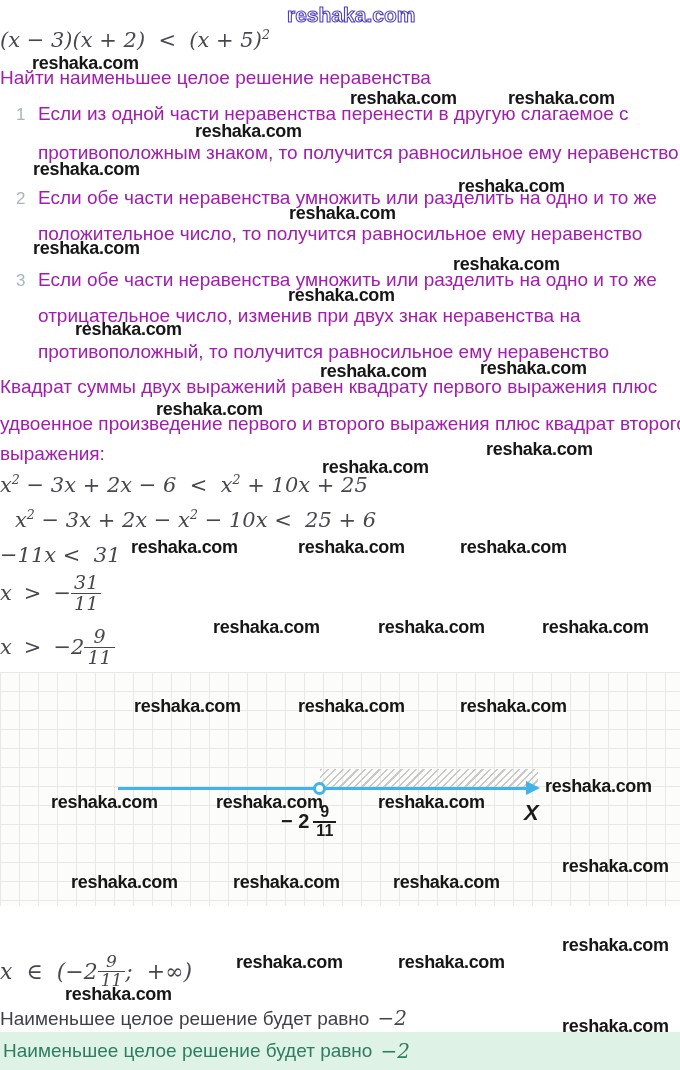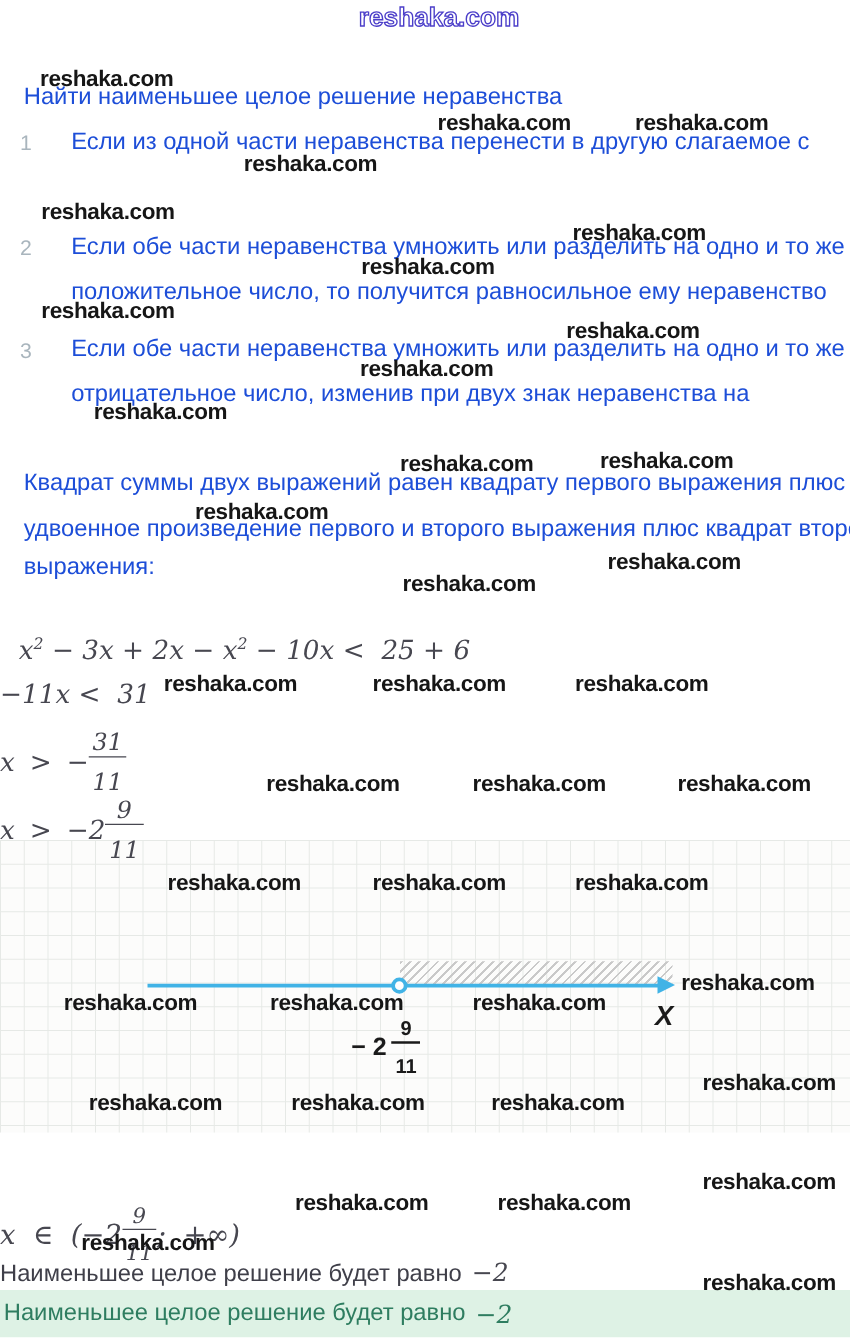--- a/index.html
+++ b/index.html
@@ -5,32 +5,32 @@
   html,body{margin:0;padding:0;}
   body{font-family:"Liberation Sans",sans-serif;background:#ffffff;}
   .page{position:relative;width:680px;height:1070px;overflow:hidden;background:#ffffff;}
 
   
   .wm{position:absolute;font-weight:bold;font-size:18px;color:#161616;
       letter-spacing:-0.3px;white-space:nowrap;z-index:6;}
   .wm.outline{font-size:21px;color:#ffffff;-webkit-text-stroke:1.1px #4b3ec9;letter-spacing:0;}
 
   
-  .txt{position:absolute;font-size:19px;color:#1d4ed8;white-space:nowrap;z-index:2;padding-left:19px;}
+  .txt{position:absolute;font-size:19px;color:#a21caf;white-space:nowrap;z-index:2;}
   .rule-num{position:absolute;font-size:17px;color:#a9b5bd;z-index:2;}
 
   
   .math{position:absolute;font-family:"DejaVu Serif",serif;font-style:italic;
         font-size:21px;color:#474750;white-space:pre;z-index:2;}
   .math sup{font-size:60%;line-height:0;}
   .mrow{display:flex;align-items:center;}
   .frac{display:inline-flex;flex-direction:column;align-items:center;line-height:1.05;
-        font-family:"DejaVu Serif",serif;font-style:italic;margin-top:12px;}
+        font-family:"DejaVu Serif",serif;font-style:italic;}
   .frac .fnum{display:block;padding:0 3px;}
-  .frac .fden{display:block;padding:11px 3px;border-top:1.6px solid #474750;}
+  .frac .fden{display:block;padding:0 3px;border-top:1.6px solid #474750;}
 
   
   .graph{position:absolute;left:0;top:672px;width:680px;height:234px;z-index:1;
          background-color:#fcfcfb;
          background-image:linear-gradient(#e6e9e6 1px,transparent 1px),
                           linear-gradient(90deg,#e6e9e6 1px,transparent 1px);
          background-size:19px 19px;}
   .hatch{position:absolute;left:320px;top:97px;width:218px;height:19px;z-index:2;
          background:repeating-linear-gradient(135deg,#c9c9c9 0 1.6px,transparent 1.6px 5.2px);}
   .nline{position:absolute;left:118px;top:115px;width:410px;height:3px;background:#41b3e6;z-index:3;}
@@ -56,37 +56,41 @@
   .concl{position:absolute;left:0;top:1006px;display:flex;align-items:baseline;z-index:2;}
   .concl .t{font-size:19px;color:#3f3f49;white-space:pre;}
   .concl .v{font-family:"DejaVu Serif",serif;font-style:italic;font-size:20px;
             color:#474750;margin-left:8px;}
 </style>
 </head>
 <body>
 
 <div class="page">
 
+  <div class="math" style="left:0;top:28px;">(x − 3)(x + 2)  &lt;  (x + 5)<sup>2</sup></div>
   <div class="txt" style="left:0;top:67px;">Найти наименьшее целое решение неравенства</div>
 
   <div class="rule-num" style="left:16px;top:105px;">1</div>
   <div class="txt" style="left:38px;top:103px;">Если из одной части неравенства перенести в другую слагаемое с</div>
+  <div class="txt" style="left:38px;top:142px;">противоположным знаком, то получится равносильное ему неравенство</div>
 
   <div class="rule-num" style="left:16px;top:189px;">2</div>
   <div class="txt" style="left:38px;top:187px;">Если обе части неравенства умножить или разделить на одно и то же</div>
   <div class="txt" style="left:38px;top:223px;">положительное число, то получится равносильное ему неравенство</div>
 
   <div class="rule-num" style="left:16px;top:271px;">3</div>
   <div class="txt" style="left:38px;top:269px;">Если обе части неравенства умножить или разделить на одно и то же</div>
   <div class="txt" style="left:38px;top:305px;">отрицательное число, изменив при двух знак неравенства на</div>
+  <div class="txt" style="left:38px;top:341px;">противоположный, то получится равносильное ему неравенство</div>
 
   <div class="txt" style="left:0;top:376px;">Квадрат суммы двух выражений равен квадрату первого выражения плюс</div>
   <div class="txt" style="left:0;top:413px;">удвоенное произведение первого и второго выражения плюс квадрат второго</div>
   <div class="txt" style="left:0;top:443px;">выражения:</div>
 
+  <div class="math" style="left:0;top:473px;">x<sup>2</sup> − 3x + 2x − 6  &lt;  x<sup>2</sup> + 10x + 25</div>
   <div class="math" style="left:15px;top:508px;">x<sup>2</sup> − 3x + 2x − x<sup>2</sup> − 10x &lt;  25 + 6</div>
   <div class="math" style="left:0;top:543px;">−11x &lt;  31</div>
 
   <div class="math mrow" style="left:0;top:573px;">
     <span>x</span>
     <span style="margin:0 12px;">&gt;</span>
     <span>−</span>
     <span class="frac" style="font-size:19px;">
       <span class="fnum">31</span>
       <span class="fden">11</span>

